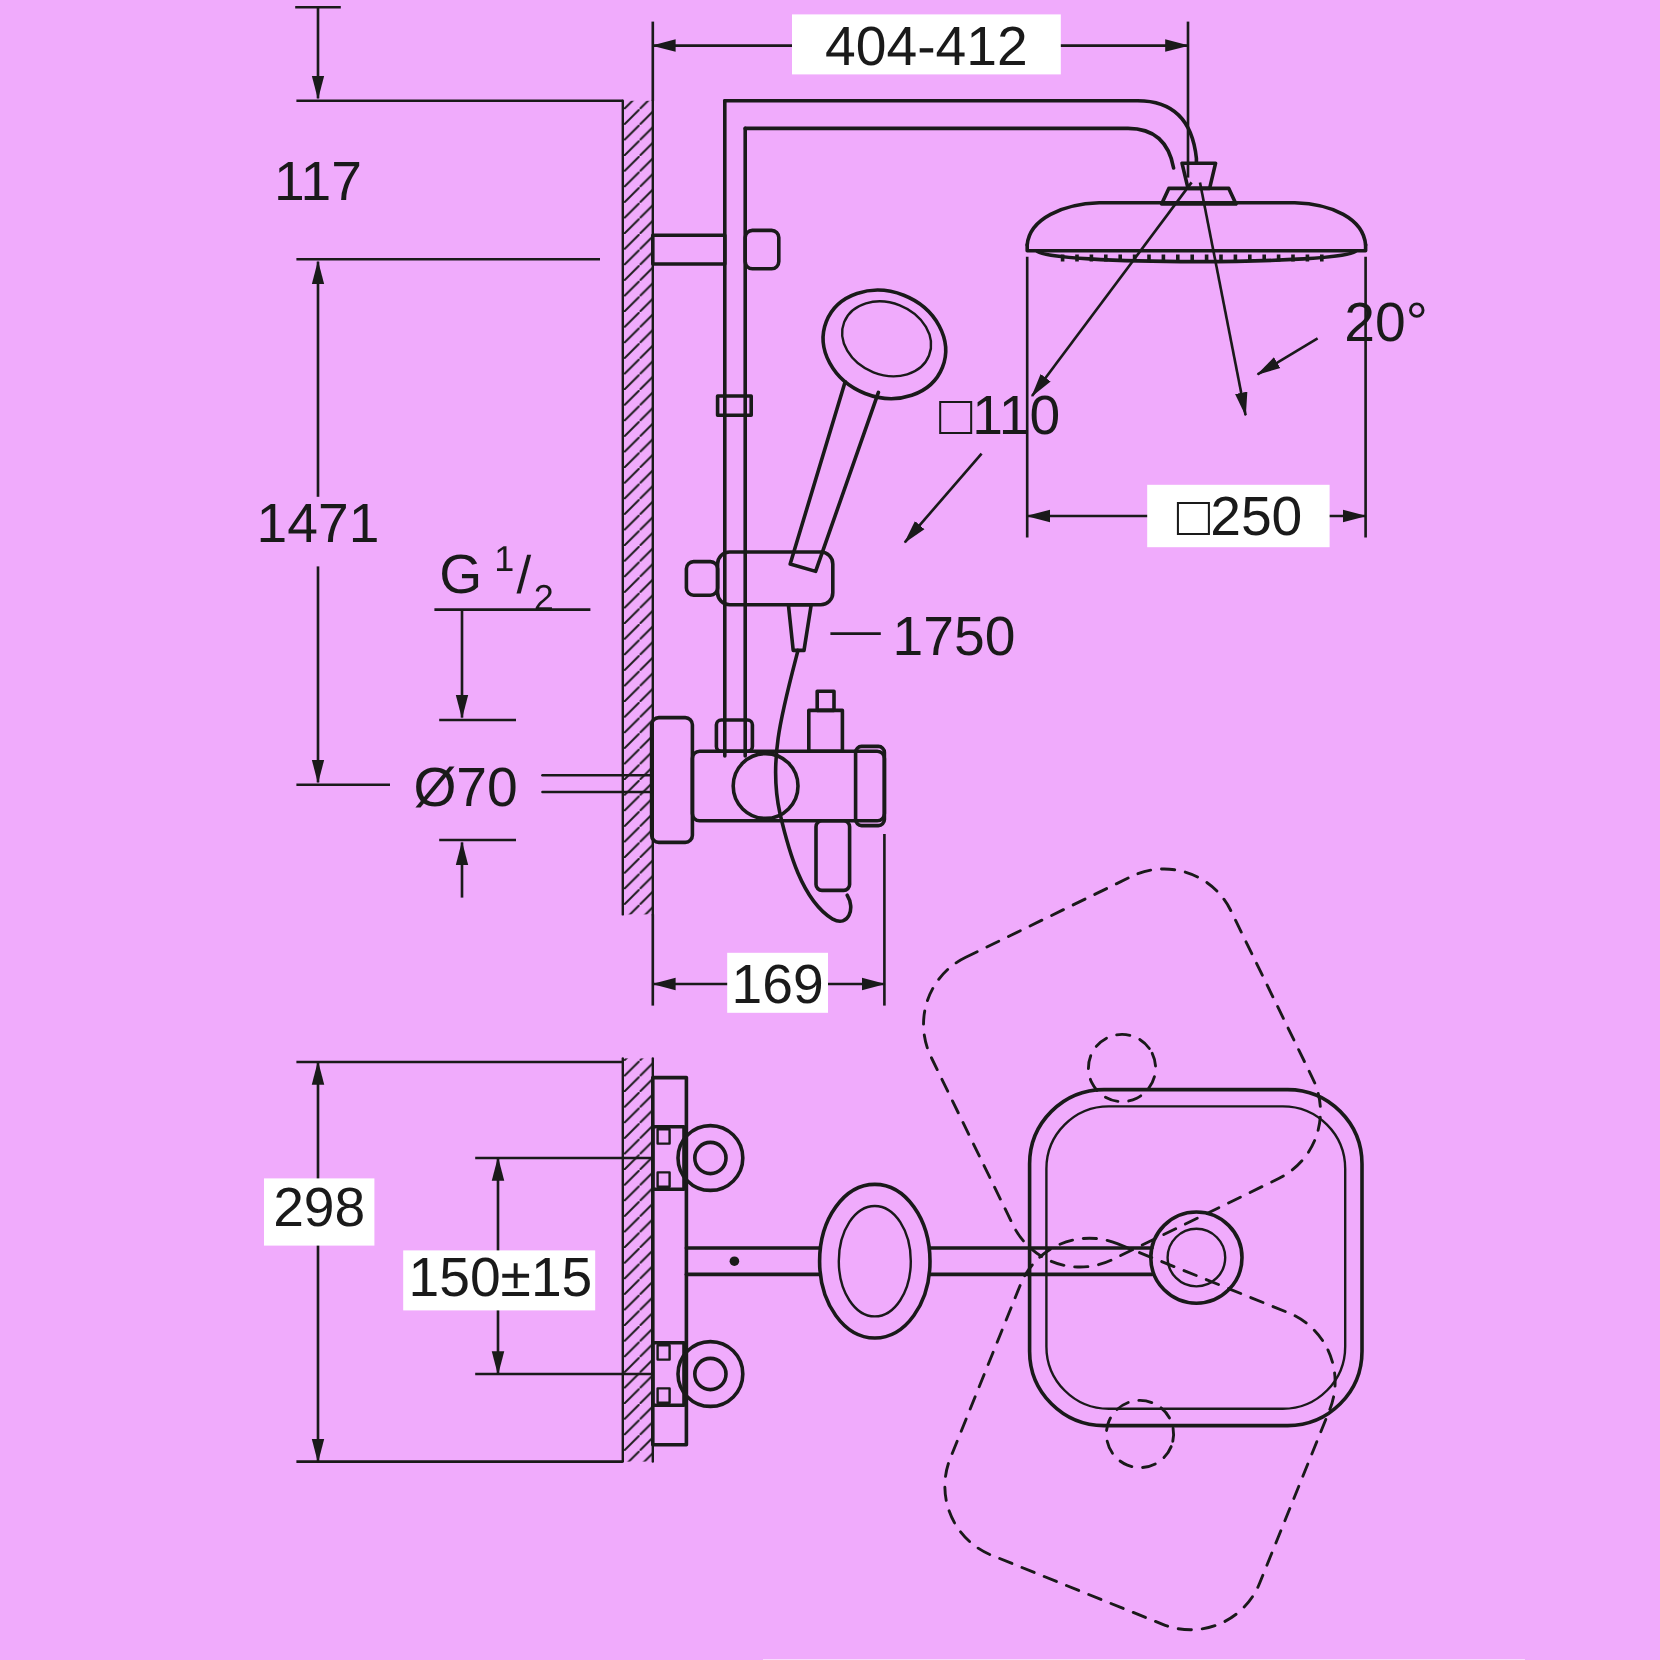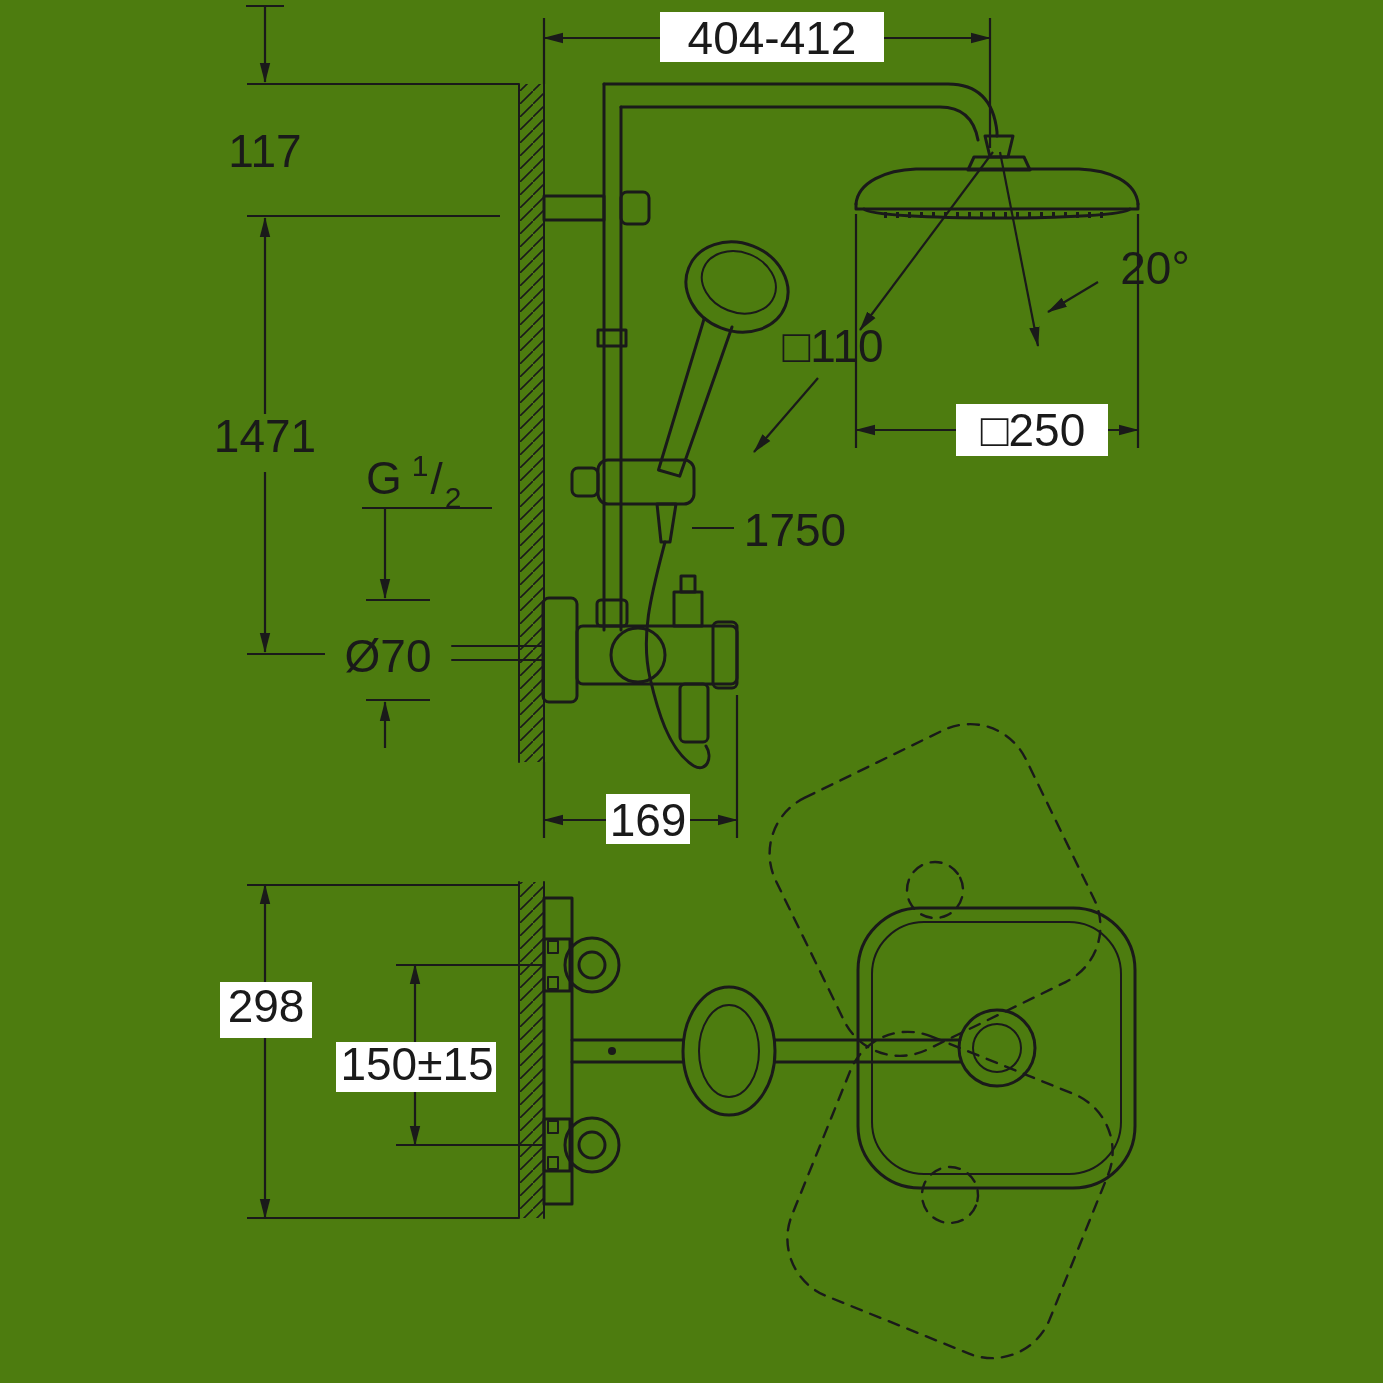--- a/index.html
+++ b/index.html
@@ -1,17 +1,17 @@
 <!DOCTYPE html>
 <html><head>
 <meta charset="utf-8">
 <title>Shower System Technical Drawing</title>
 <style>
   html,body{margin:0;padding:0;background:#fff;}
-  .stage{position:relative;width:1383px;height:1383px;background:#4d7c0f;overflow:hidden;}
+  .stage{position:relative;width:1383px;height:1383px;background:#f0abfc;overflow:hidden;}
   svg{display:block;width:100%;height:100%;}
   .ln{stroke:#1a1a1a;stroke-width:3;fill:none;stroke-linejoin:round;stroke-linecap:round;}
   .thin{stroke-width:2;}
   .dim{stroke:#1a1a1a;stroke-width:2.2;fill:none;}
   .dash{stroke-dasharray:11 9;stroke-width:2.4;}
   .hatch{fill:url(#hatch);stroke:none;}
   .nozzles{stroke:#1a1a1a;stroke-width:6;stroke-dasharray:3 9;fill:none;}
   .wbox{fill:#ffffff;stroke:none;}
   .t{font-family:"Liberation Sans","DejaVu Sans",sans-serif;font-size:46px;fill:#1a1a1a;}
   .sup,.sub{font-size:30px;}

